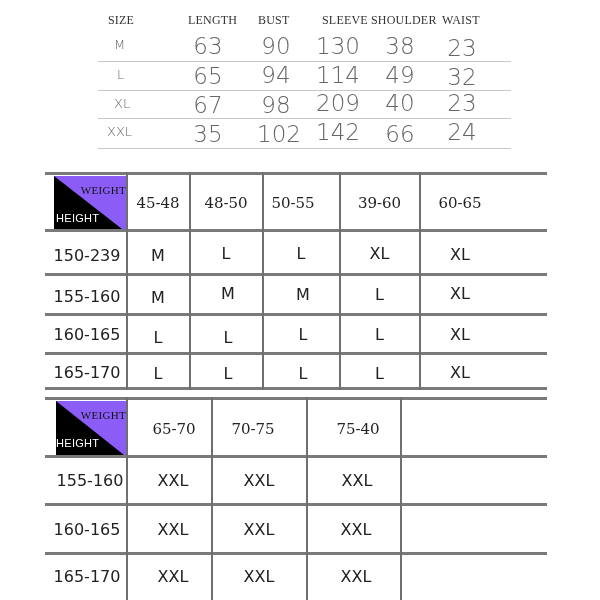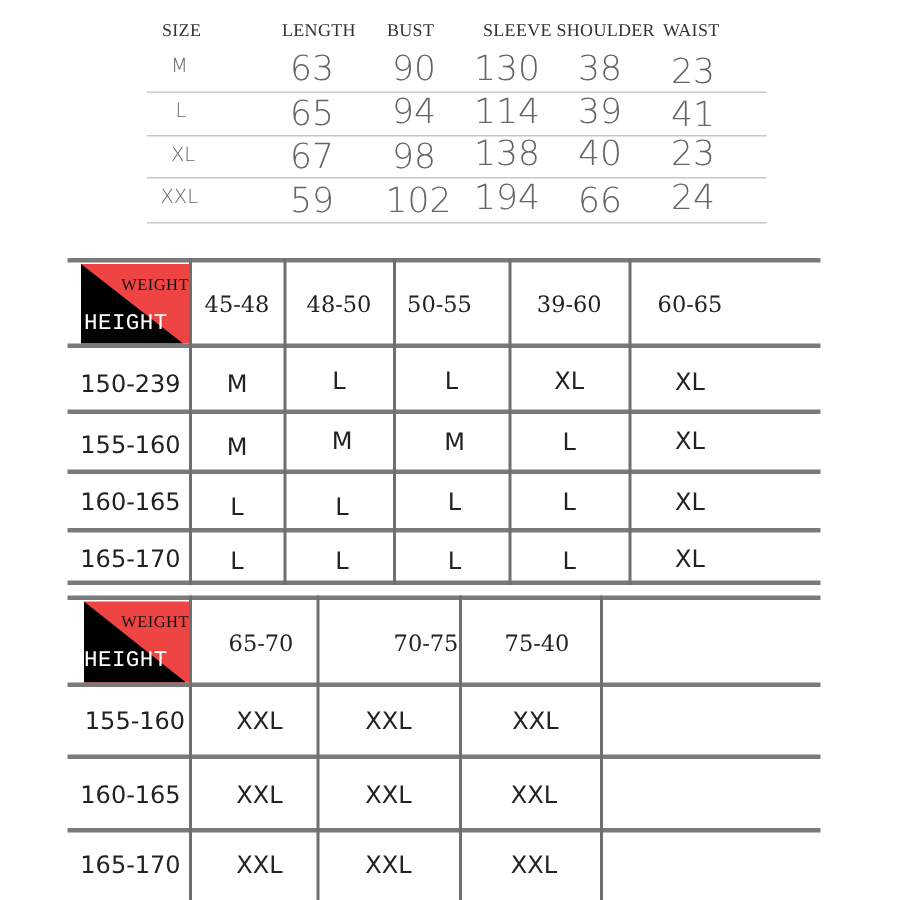--- a/index.html
+++ b/index.html
@@ -5,24 +5,24 @@
   html,body{margin:0;padding:0;background:#fff;}
   body{width:600px;height:600px;position:relative;overflow:hidden;font-family:"DejaVu Sans",sans-serif;color:#222;}
   
   .mhead{position:absolute;top:13px;font-family:"Liberation Serif",serif;font-size:12px;color:#333;letter-spacing:0.2px;}
   .mrow-size{position:absolute;font-family:"DejaVu Sans",sans-serif;font-size:13px;color:#666;font-weight:300;}
   .mval{position:absolute;font-family:"DejaVu Sans",sans-serif;font-size:23px;color:#666;font-weight:300;text-align:center;width:60px;}
   .mline{position:absolute;left:98px;width:413px;height:1px;background:#c8c8c8;}
   
   .hline{position:absolute;left:45px;width:502px;height:3px;background:#7a7a7a;}
   .vline{position:absolute;width:1.5px;background:#6f6f6f;}
-  .corner{position:absolute;background:#ef4444;}
+  .corner{position:absolute;background:#8b5cf6;}
   .corner svg{display:block;}
   .corner .w{position:absolute;font-family:"Liberation Serif",serif;font-size:11px;color:#111;letter-spacing:0.3px;}
-  .corner .h{position:absolute;font-family:Liberation Mono, monospace;font-size:15px;color:#fff;letter-spacing:0.3px;}
+  .corner .h{position:absolute;font-family:Liberation Sans, sans-serif;font-size:11px;color:#fff;letter-spacing:0.3px;}
   .wh{position:absolute;font-family:"DejaVu Serif",serif;font-size:15px;color:#222;text-align:center;}
   .rh{position:absolute;font-family:"DejaVu Sans",sans-serif;font-size:16px;color:#222;left:50px;width:74px;text-align:center;}
   .cell{position:absolute;font-family:"DejaVu Sans",sans-serif;font-size:16px;color:#222;text-align:center;}
 </style>
 </head>
 <body>
 
 <div>
   <span class="mhead" style="left:108px">SIZE</span>
   <span class="mhead" style="left:188px">LENGTH</span>
@@ -36,36 +36,36 @@
   <span class="mval" style="left:246px;top:33px">90</span>
   <span class="mval" style="left:308px;top:33px">130</span>
   <span class="mval" style="left:370px;top:33px">38</span>
   <span class="mval" style="left:432px;top:35px">23</span>
   <div class="mline" style="top:61px"></div>
 
   <span class="mrow-size" style="left:117px;top:67px">L</span>
   <span class="mval" style="left:178px;top:63px">65</span>
   <span class="mval" style="left:246px;top:62px">94</span>
   <span class="mval" style="left:308px;top:62px">114</span>
-  <span class="mval" style="left:370px;top:62px">39</span>
-  <span class="mval" style="left:432px;top:64px">41</span>
+  <span class="mval" style="left:370px;top:62px">49</span>
+  <span class="mval" style="left:432px;top:64px">32</span>
   <div class="mline" style="top:90px"></div>
 
   <span class="mrow-size" style="left:114px;top:96px">XL</span>
   <span class="mval" style="left:178px;top:92px">67</span>
   <span class="mval" style="left:246px;top:92px">98</span>
-  <span class="mval" style="left:308px;top:90px">138</span>
+  <span class="mval" style="left:308px;top:90px">209</span>
   <span class="mval" style="left:370px;top:90px">40</span>
   <span class="mval" style="left:432px;top:90px">23</span>
   <div class="mline" style="top:118px"></div>
 
   <span class="mrow-size" style="left:107px;top:124px">XXL</span>
-  <span class="mval" style="left:178px;top:121px">59</span>
+  <span class="mval" style="left:178px;top:121px">35</span>
   <span class="mval" style="left:249px;top:121px">102</span>
-  <span class="mval" style="left:308px;top:119px">194</span>
+  <span class="mval" style="left:308px;top:119px">142</span>
   <span class="mval" style="left:370px;top:121px">66</span>
   <span class="mval" style="left:432px;top:119px">24</span>
   <div class="mline" style="top:148px"></div>
 </div>
 
 <div>
   <div class="hline" style="top:172px"></div>
   <div class="hline" style="top:229px"></div>
   <div class="hline" style="top:273px"></div>
   <div class="hline" style="top:313px"></div>
@@ -134,21 +134,21 @@
 
   <div class="corner" style="left:56px;top:401px;width:70px;height:54px">
     <svg width="70" height="54">
         <polygon points="0,0 68,54 0,54" fill="#000"></polygon>
       </svg>
     <span class="w" style="right:0;top:8px">WEIGHT</span>
     <span class="h" style="left:0;bottom:6px">HEIGHT</span>
   </div>
 
   <span class="wh" style="left:127px;top:420px;width:94px">65-70</span>
-  <span class="wh" style="left:227px;top:420px;width:114px">70-75</span>
+  <span class="wh" style="left:196px;top:420px;width:114px">70-75</span>
   <span class="wh" style="left:307px;top:420px;width:102px">75-40</span>
 
   <span class="rh" style="top:471px;left:53px">155-160</span>
   <span class="cell" style="left:127px;top:471px;width:92px">XXL</span>
   <span class="cell" style="left:212px;top:471px;width:94px">XXL</span>
   <span class="cell" style="left:307px;top:471px;width:100px">XXL</span>
 
   <span class="rh" style="top:520px">160-165</span>
   <span class="cell" style="left:127px;top:520px;width:92px">XXL</span>
   <span class="cell" style="left:212px;top:520px;width:94px">XXL</span>

